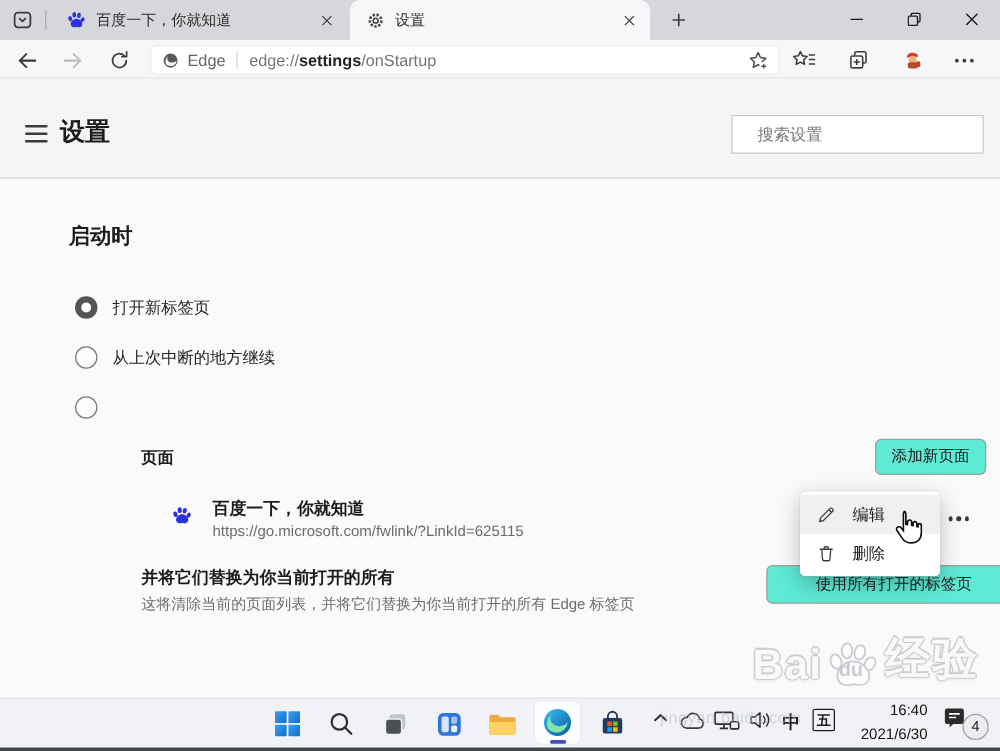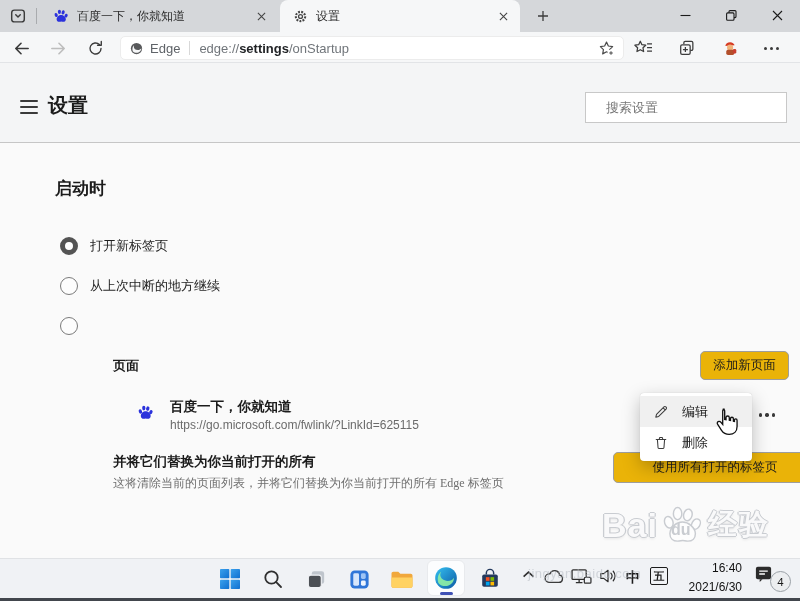--- a/index.html
+++ b/index.html
@@ -43,43 +43,43 @@
   
   .content{position:absolute;top:143px;left:0;width:800px;height:415px;background:#fafafa;}
   .sec-heading{position:absolute;left:55px;top:34px;font-size:17px;font-weight:700;color:#1b1b1b;}
   .radio-row{position:absolute;left:60px;display:flex;align-items:center;gap:12px;height:22px;justify-content:center;}
   .rr1{top:92px}.rr2{top:132px}.rr3{top:172px}
   .radio{width:18px;height:18px;border-radius:50%;box-sizing:border-box;background:#fff;flex:0 0 auto;}
   .radio.sel{border:5.5px solid #545454;}
   .radio.unsel{border:1.5px solid #7a7a7a;background:#fdfdfd;}
   .radio-label{font-size:13px;color:#1f1f1f;}
   .pages-label{position:absolute;left:113px;top:214px;font-size:13px;font-weight:700;color:#1b1b1b;}
-  .btn{background:#eab308;border:1px solid #9d9d9d;border-radius:5px;font-size:12.5px;color:#1b1b1b;display:flex;align-items:center;justify-content:center;box-sizing:border-box;font-family:inherit;white-space:nowrap;overflow:hidden;}
+  .btn{background:#5eead4;border:1px solid #9d9d9d;border-radius:5px;font-size:12.5px;color:#1b1b1b;display:flex;align-items:center;justify-content:center;box-sizing:border-box;font-family:inherit;white-space:nowrap;overflow:hidden;}
   .add-btn{position:absolute;left:700px;top:208px;width:89px;height:29px;}
   .page-entry{position:absolute;left:130px;top:255px;width:480px;height:40px;}
   .pe-icon{position:absolute;left:7px;top:6px;}
   .pe-title{position:absolute;left:40px;top:0;font-size:13.5px;font-weight:700;color:#1b1b1b;}
   .pe-url{position:absolute;left:40px;top:20px;font-size:12px;color:#6b6b6b;}
   .more-btn{position:absolute;left:750px;top:261px;width:34px;height:22px;display:flex;align-items:center;justify-content:center;}
   .more-btn .dots i{width:3.4px;height:3.4px;}
   .ct-title{position:absolute;left:113px;top:310px;font-size:13.5px;font-weight:700;color:#1b1b1b;}
-  .ct-desc{position:absolute;left:113px;top:332px;font-size:12px;color:#6e6e6e;font-family:Liberation Serif, serif;}
+  .ct-desc{position:absolute;left:113px;top:332px;font-size:12px;color:#6e6e6e;}
   .use-btn{position:absolute;left:613px;top:309px;width:204px;height:31px;z-index:1;font-family:Liberation Mono, monospace;}
   .ctx-menu{position:absolute;left:640px;top:250px;width:112px;padding:3px 0;background:#fff;border-radius:4px;box-shadow:0 6px 18px rgba(0,0,0,.25),0 0 1px rgba(0,0,0,.2);z-index:20;}
   .menu-item{height:31px;display:flex;align-items:center;padding:0 13px;gap:13px;font-size:13px;color:#1b1b1b;}
   .menu-item.hover{background:#f0f0f0;}
   .cursor{position:absolute;left:714px;top:264px;z-index:30;}
   
   .wm{position:absolute;left:602px;top:360px;z-index:6;display:flex;align-items:flex-end;pointer-events:none;}
   .wm-text{font-weight:800;color:rgba(253,253,253,.92);
     text-shadow:-1.2px 0 #c9ccd1,1.2px 0 #c9ccd1,0 -1.2px #c9ccd1,0 1.2px #c9ccd1,0 2px 3px rgba(0,0,0,.08);}
   .wm-bai{font-size:34px;letter-spacing:1px;}
   .wm-paw{position:relative;width:46px;height:44px;margin:0 1px -2px 1px;}
   .wm-du{position:absolute;left:12px;top:18px;font-size:16px;font-weight:700;color:#c9ccd1;}
-  .wm-suffix{font-size:29px;margin-left:2px;letter-spacing:2px;}
+  .wm-suffix{font-size:36px;margin-left:2px;letter-spacing:2px;}
   .wm-site{position:absolute;left:528px;top:566px;font-size:13px;letter-spacing:.5px;color:rgba(180,186,193,.55);z-index:50;pointer-events:none;}
   
   .taskbar{position:absolute;top:558px;left:0;width:800px;height:40px;background:#f0f2f5;border-top:1px solid #e0e2e5;box-sizing:border-box;}
   .tb-ic{position:absolute;top:566px;width:26px;height:26px;display:flex;align-items:center;justify-content:center;}
   .tb-start{left:217px}.tb-search{left:260px}.tb-task{left:303px}.tb-widg{left:346px}.tb-expl{left:389px}.tb-store{left:477px}
   .edge-slot{position:absolute;left:427px;top:560px;width:38px;height:36px;background:#fcfdfe;border:1px solid #e8eaed;border-radius:6px;box-sizing:border-box;display:flex;align-items:center;justify-content:center;}
   .edge-ind{position:absolute;left:440px;top:592px;width:13px;height:3px;border-radius:2px;background:#3f51b5;}
   .tray-ic{position:absolute;display:flex;align-items:center;justify-content:center;}
   .tr-chev{left:522px;top:570px}.tr-cloud{left:543px;top:569px}.tr-net{left:571px;top:568px}.tr-spk{left:599px;top:568px}
   .tr-ime{left:626px;top:569px;font-size:14px;font-weight:600;color:#1b1b1b;}

